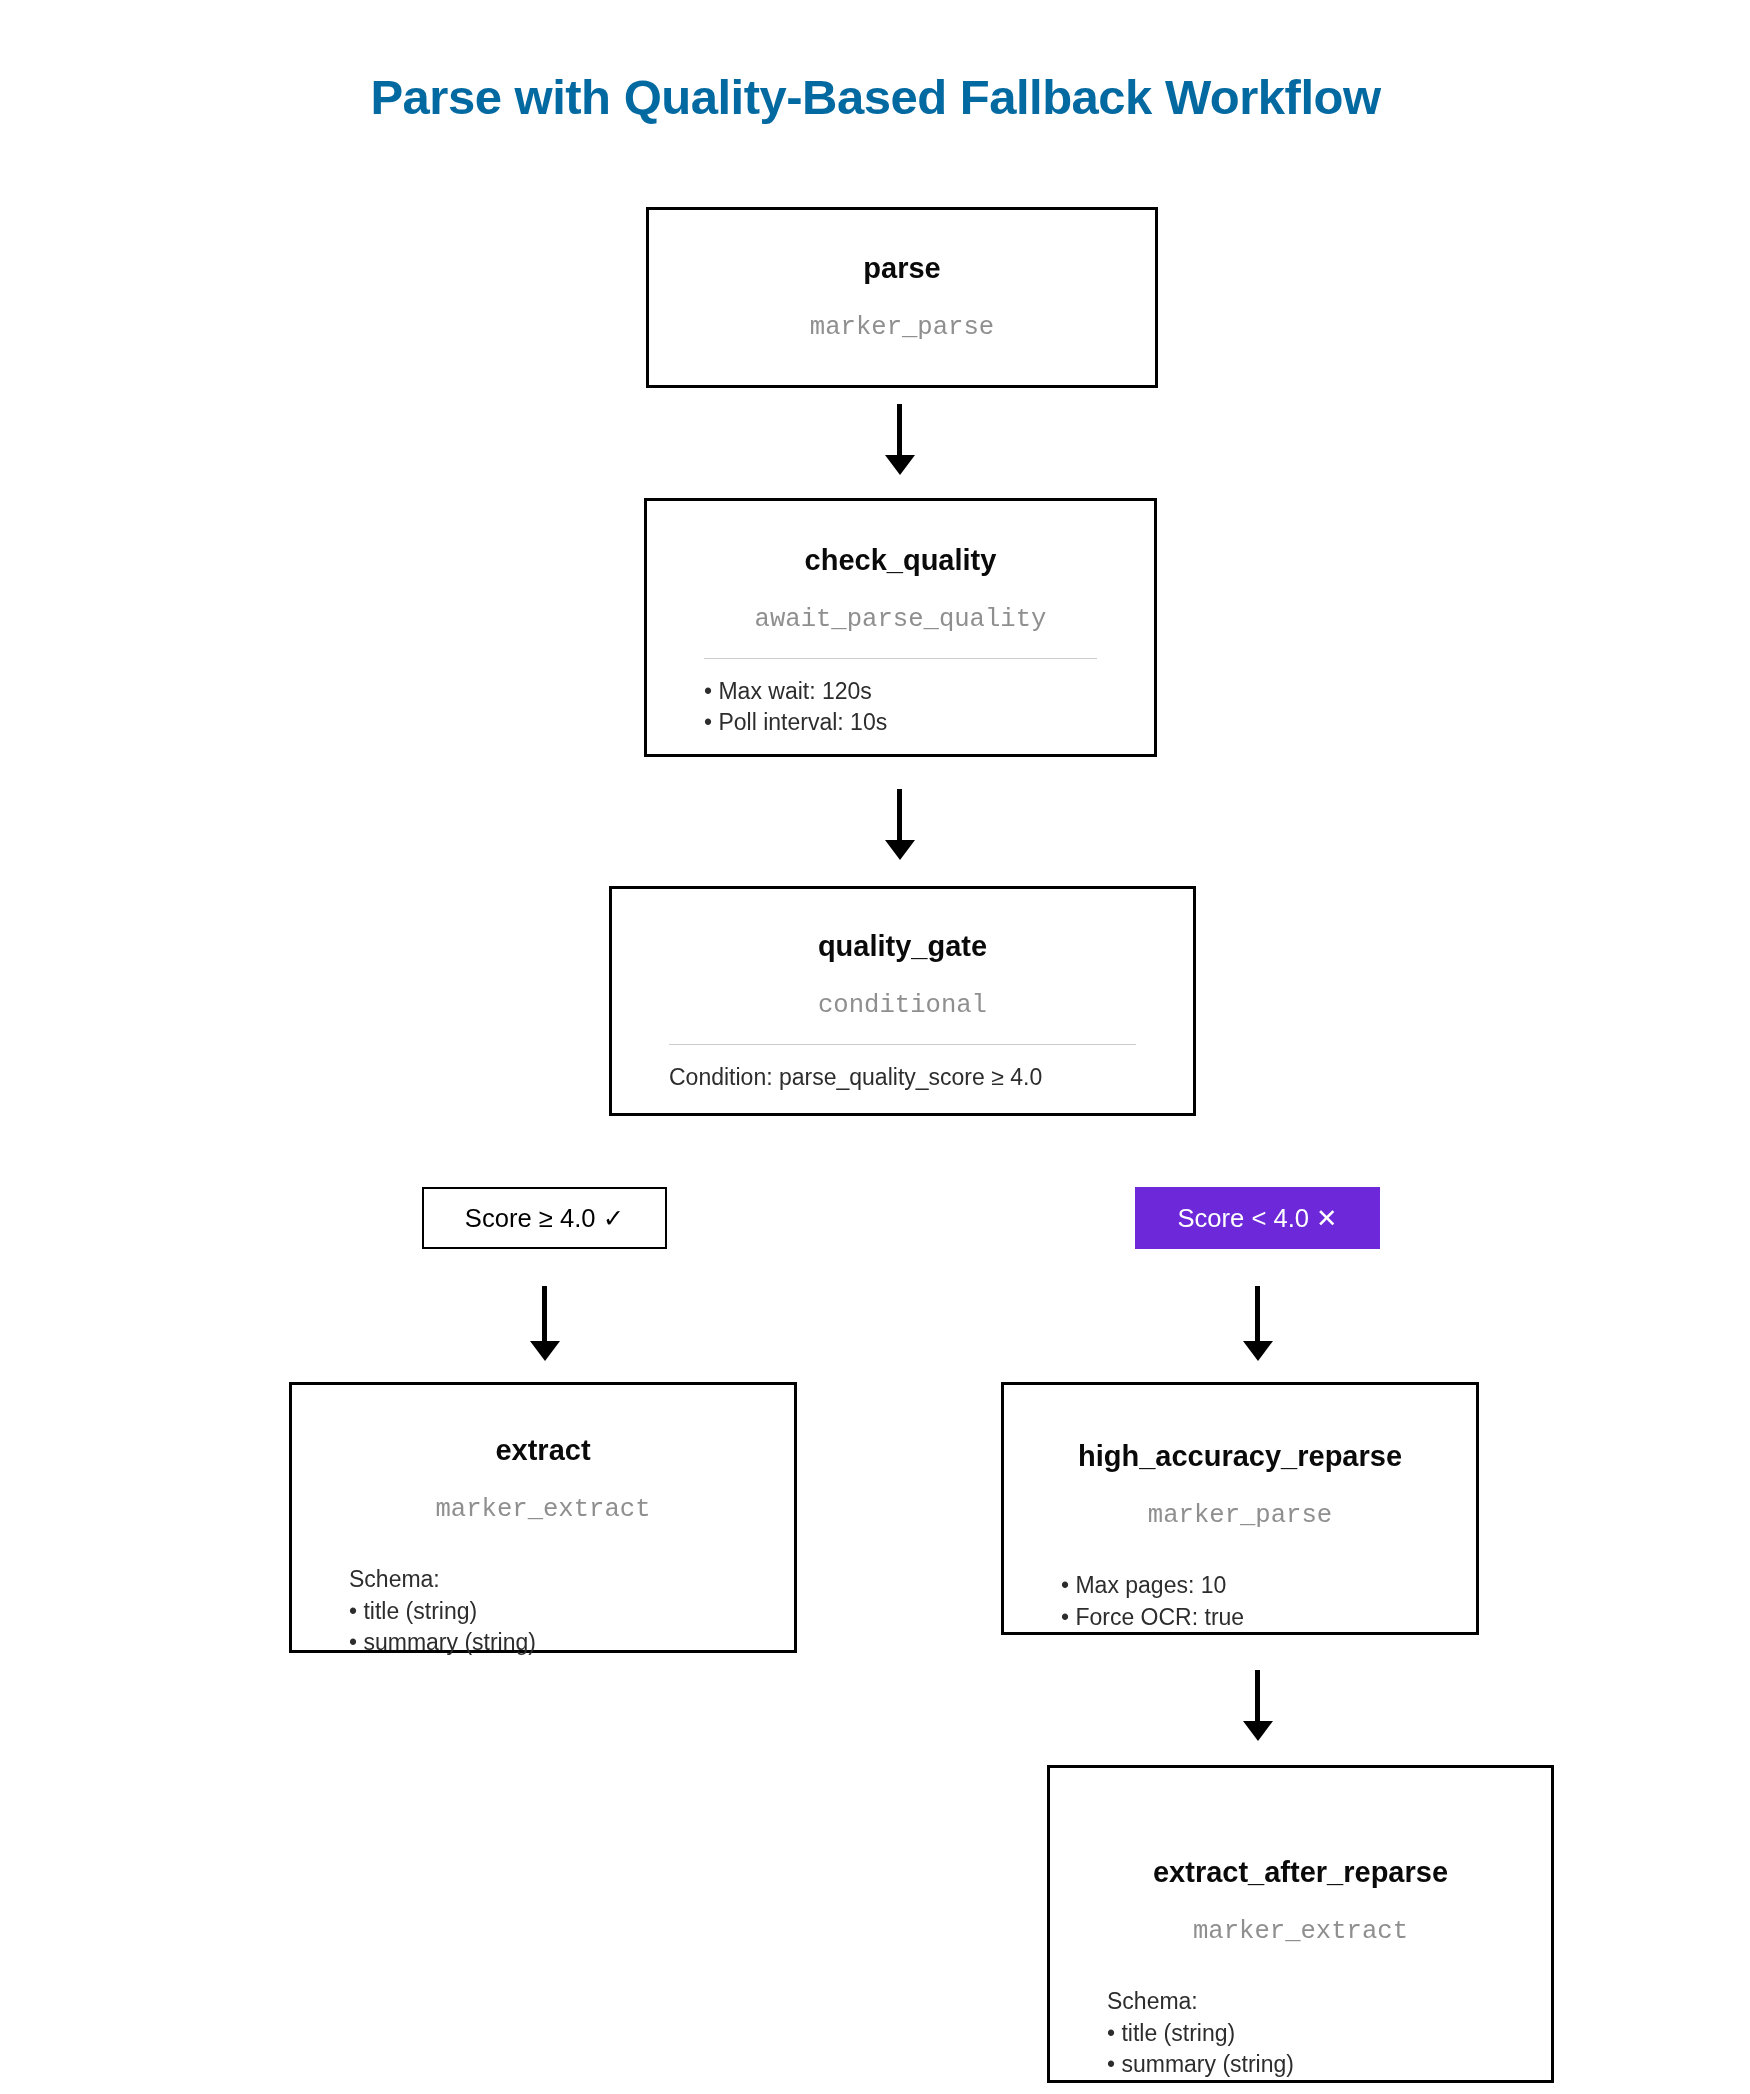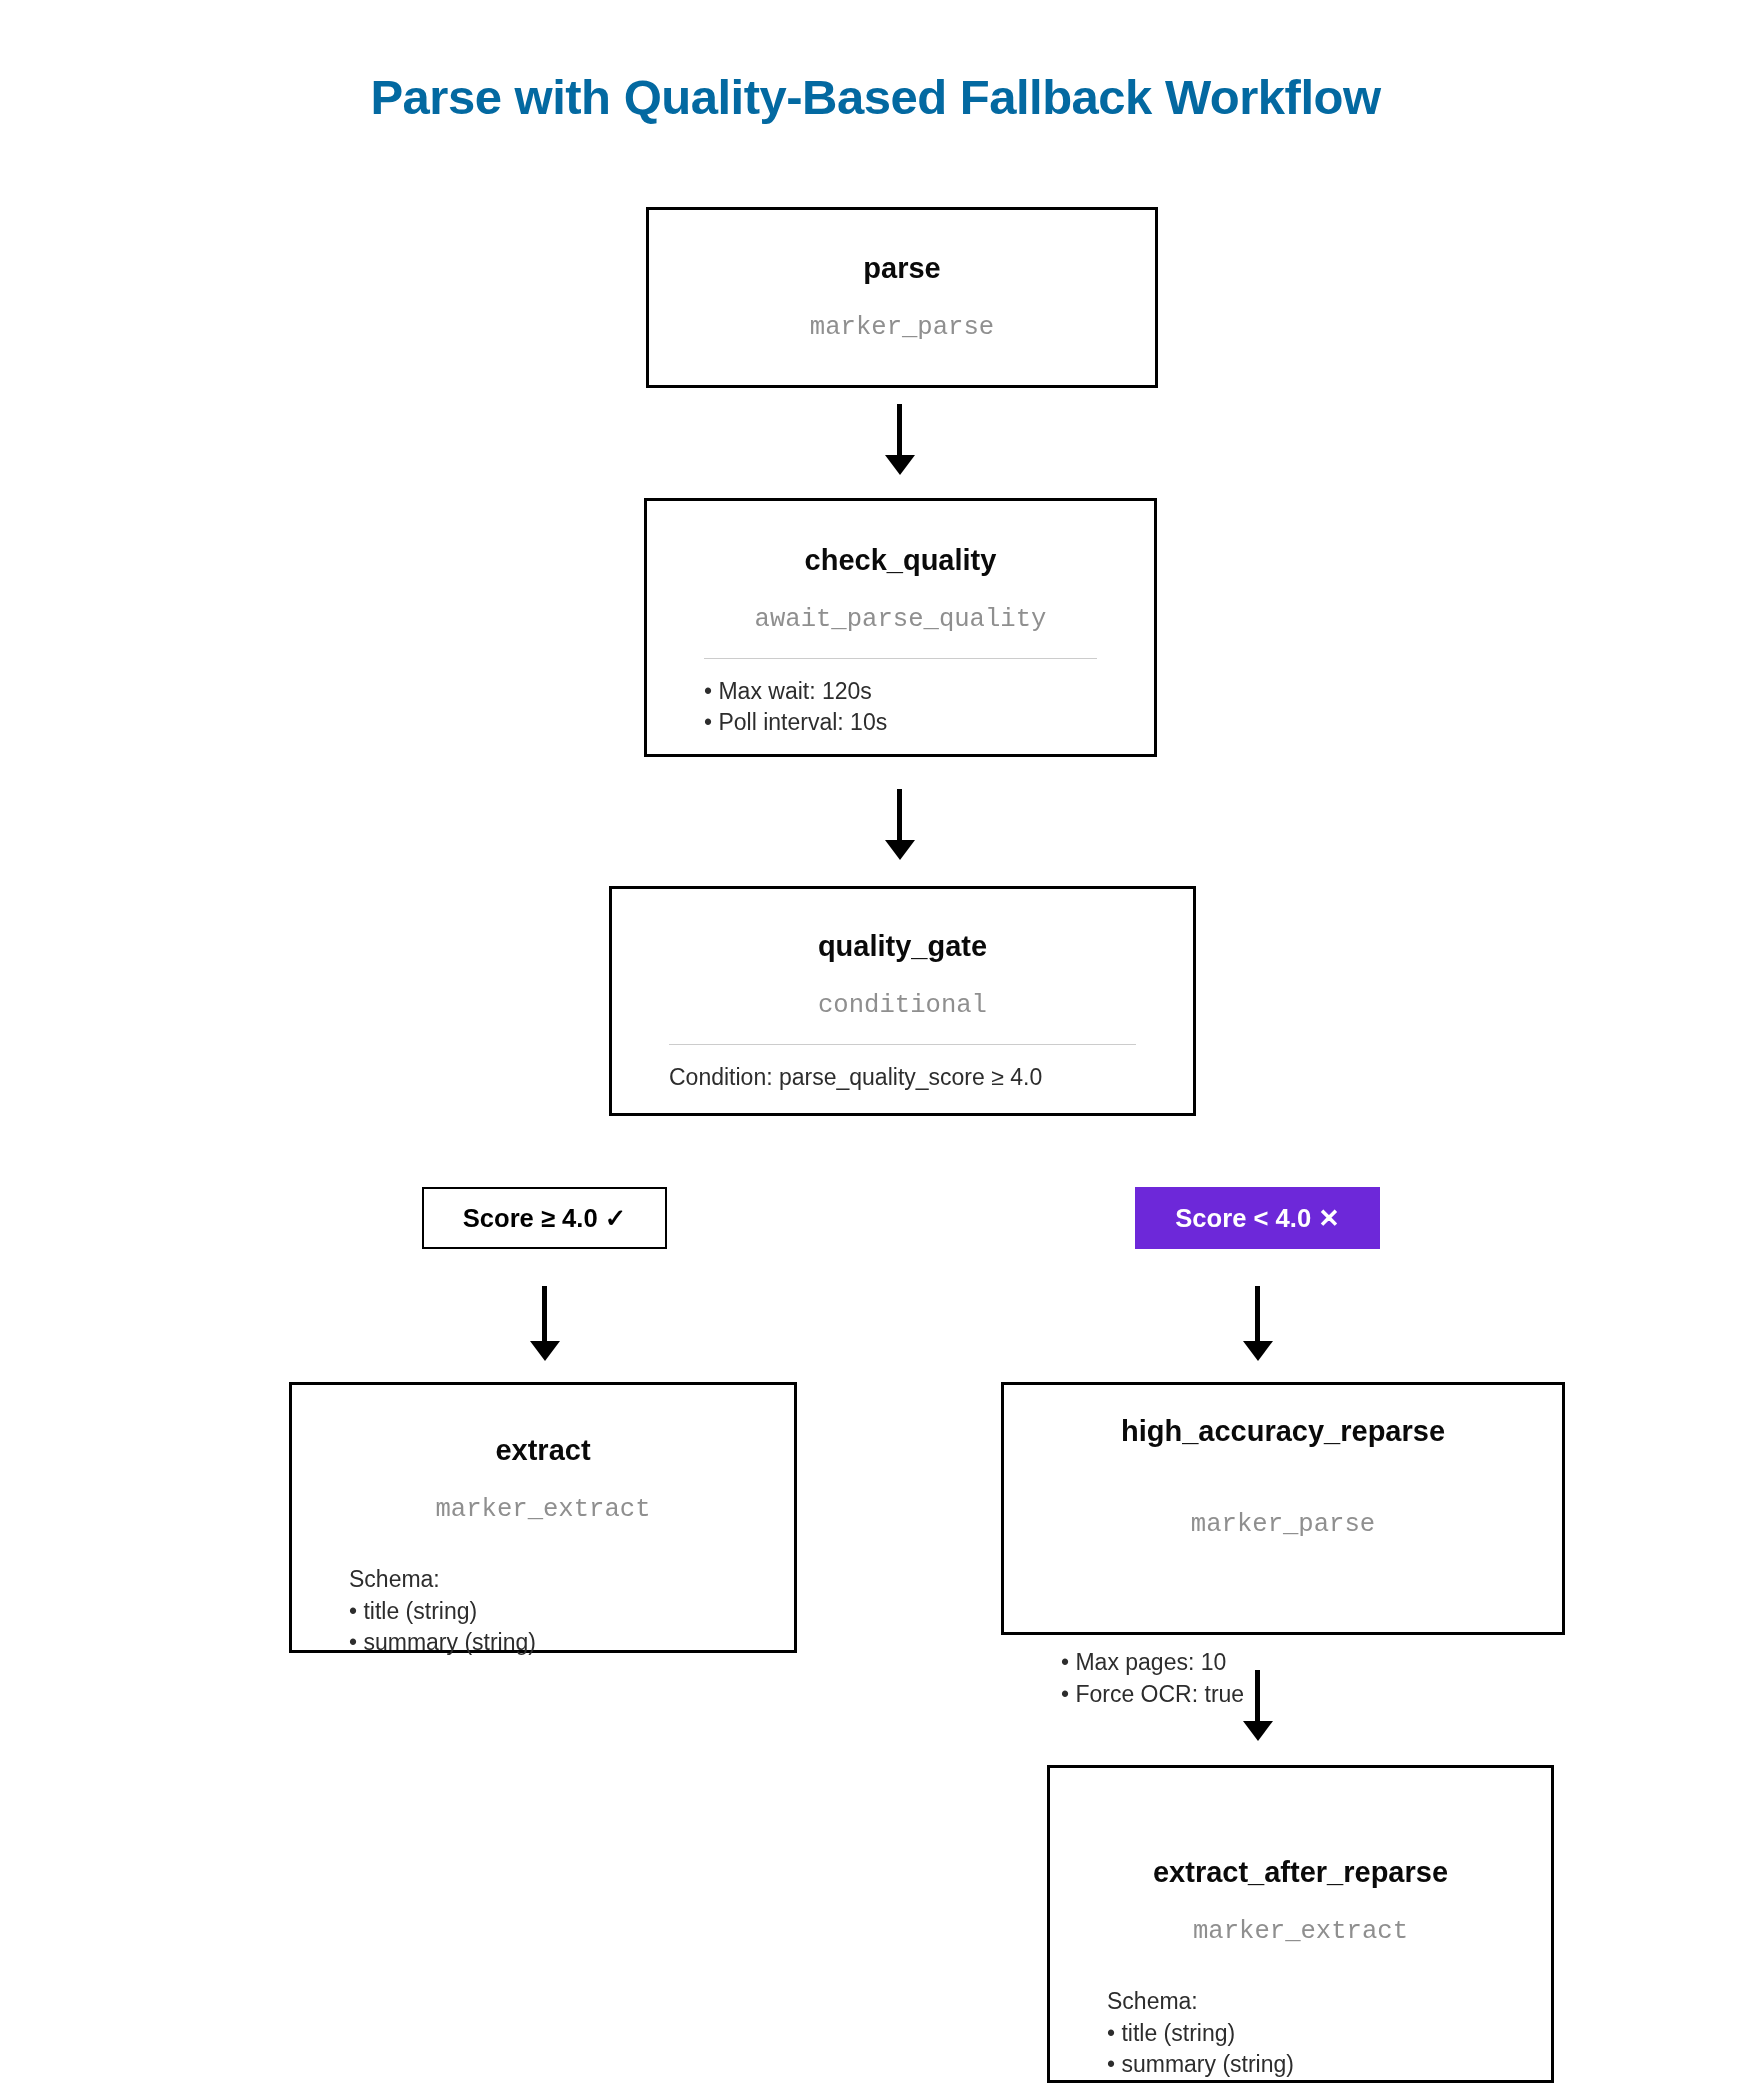--- a/index.html
+++ b/index.html
@@ -58,21 +58,21 @@
     color: #2d2d2d;
     line-height: 1.38;
   }
   .branch-label {
     position: absolute;
     width: 245px; height: 62px;
     display: flex;
     align-items: center;
     justify-content: center;
     font-size: 25.6px;
-    font-weight: 700;
+    font-weight: 400;
   }
   .branch-label.pass {
     background: #ffffff;
     border: 2.7px solid #000000;
     color: #000000;
   }
   .branch-label.fail {
     background: #6d28d9;
     color: #ffffff;
   }
@@ -151,21 +151,21 @@
   <div class="node-title">extract</div>
   <div class="node-subtitle">marker_extract</div>
   <div class="node-divider"></div>
   <div class="node-details">
     <div class="detail-line">Schema:</div>
     <div class="detail-line">• title (string)</div>
     <div class="detail-line">• summary (string)</div>
   </div>
 </div>
 
-<div class="node" style="left:1001px; top:1382px; width:564px; height:253px; padding-top:29px;gap:34px;">
+<div class="node" style="left:1001px; top:1382px; width:478px; height:253px; padding-top:54px;">
   <div class="node-title">high_accuracy_reparse</div>
   <div class="node-subtitle">marker_parse</div>
   <div class="node-divider"></div>
   <div class="node-details">
     <div class="detail-line">• Max pages: 10</div>
     <div class="detail-line">• Force OCR: true</div>
   </div>
 </div>
 
 <div class="arrow" style="left:1242px; top:1670px; height:71px;">

